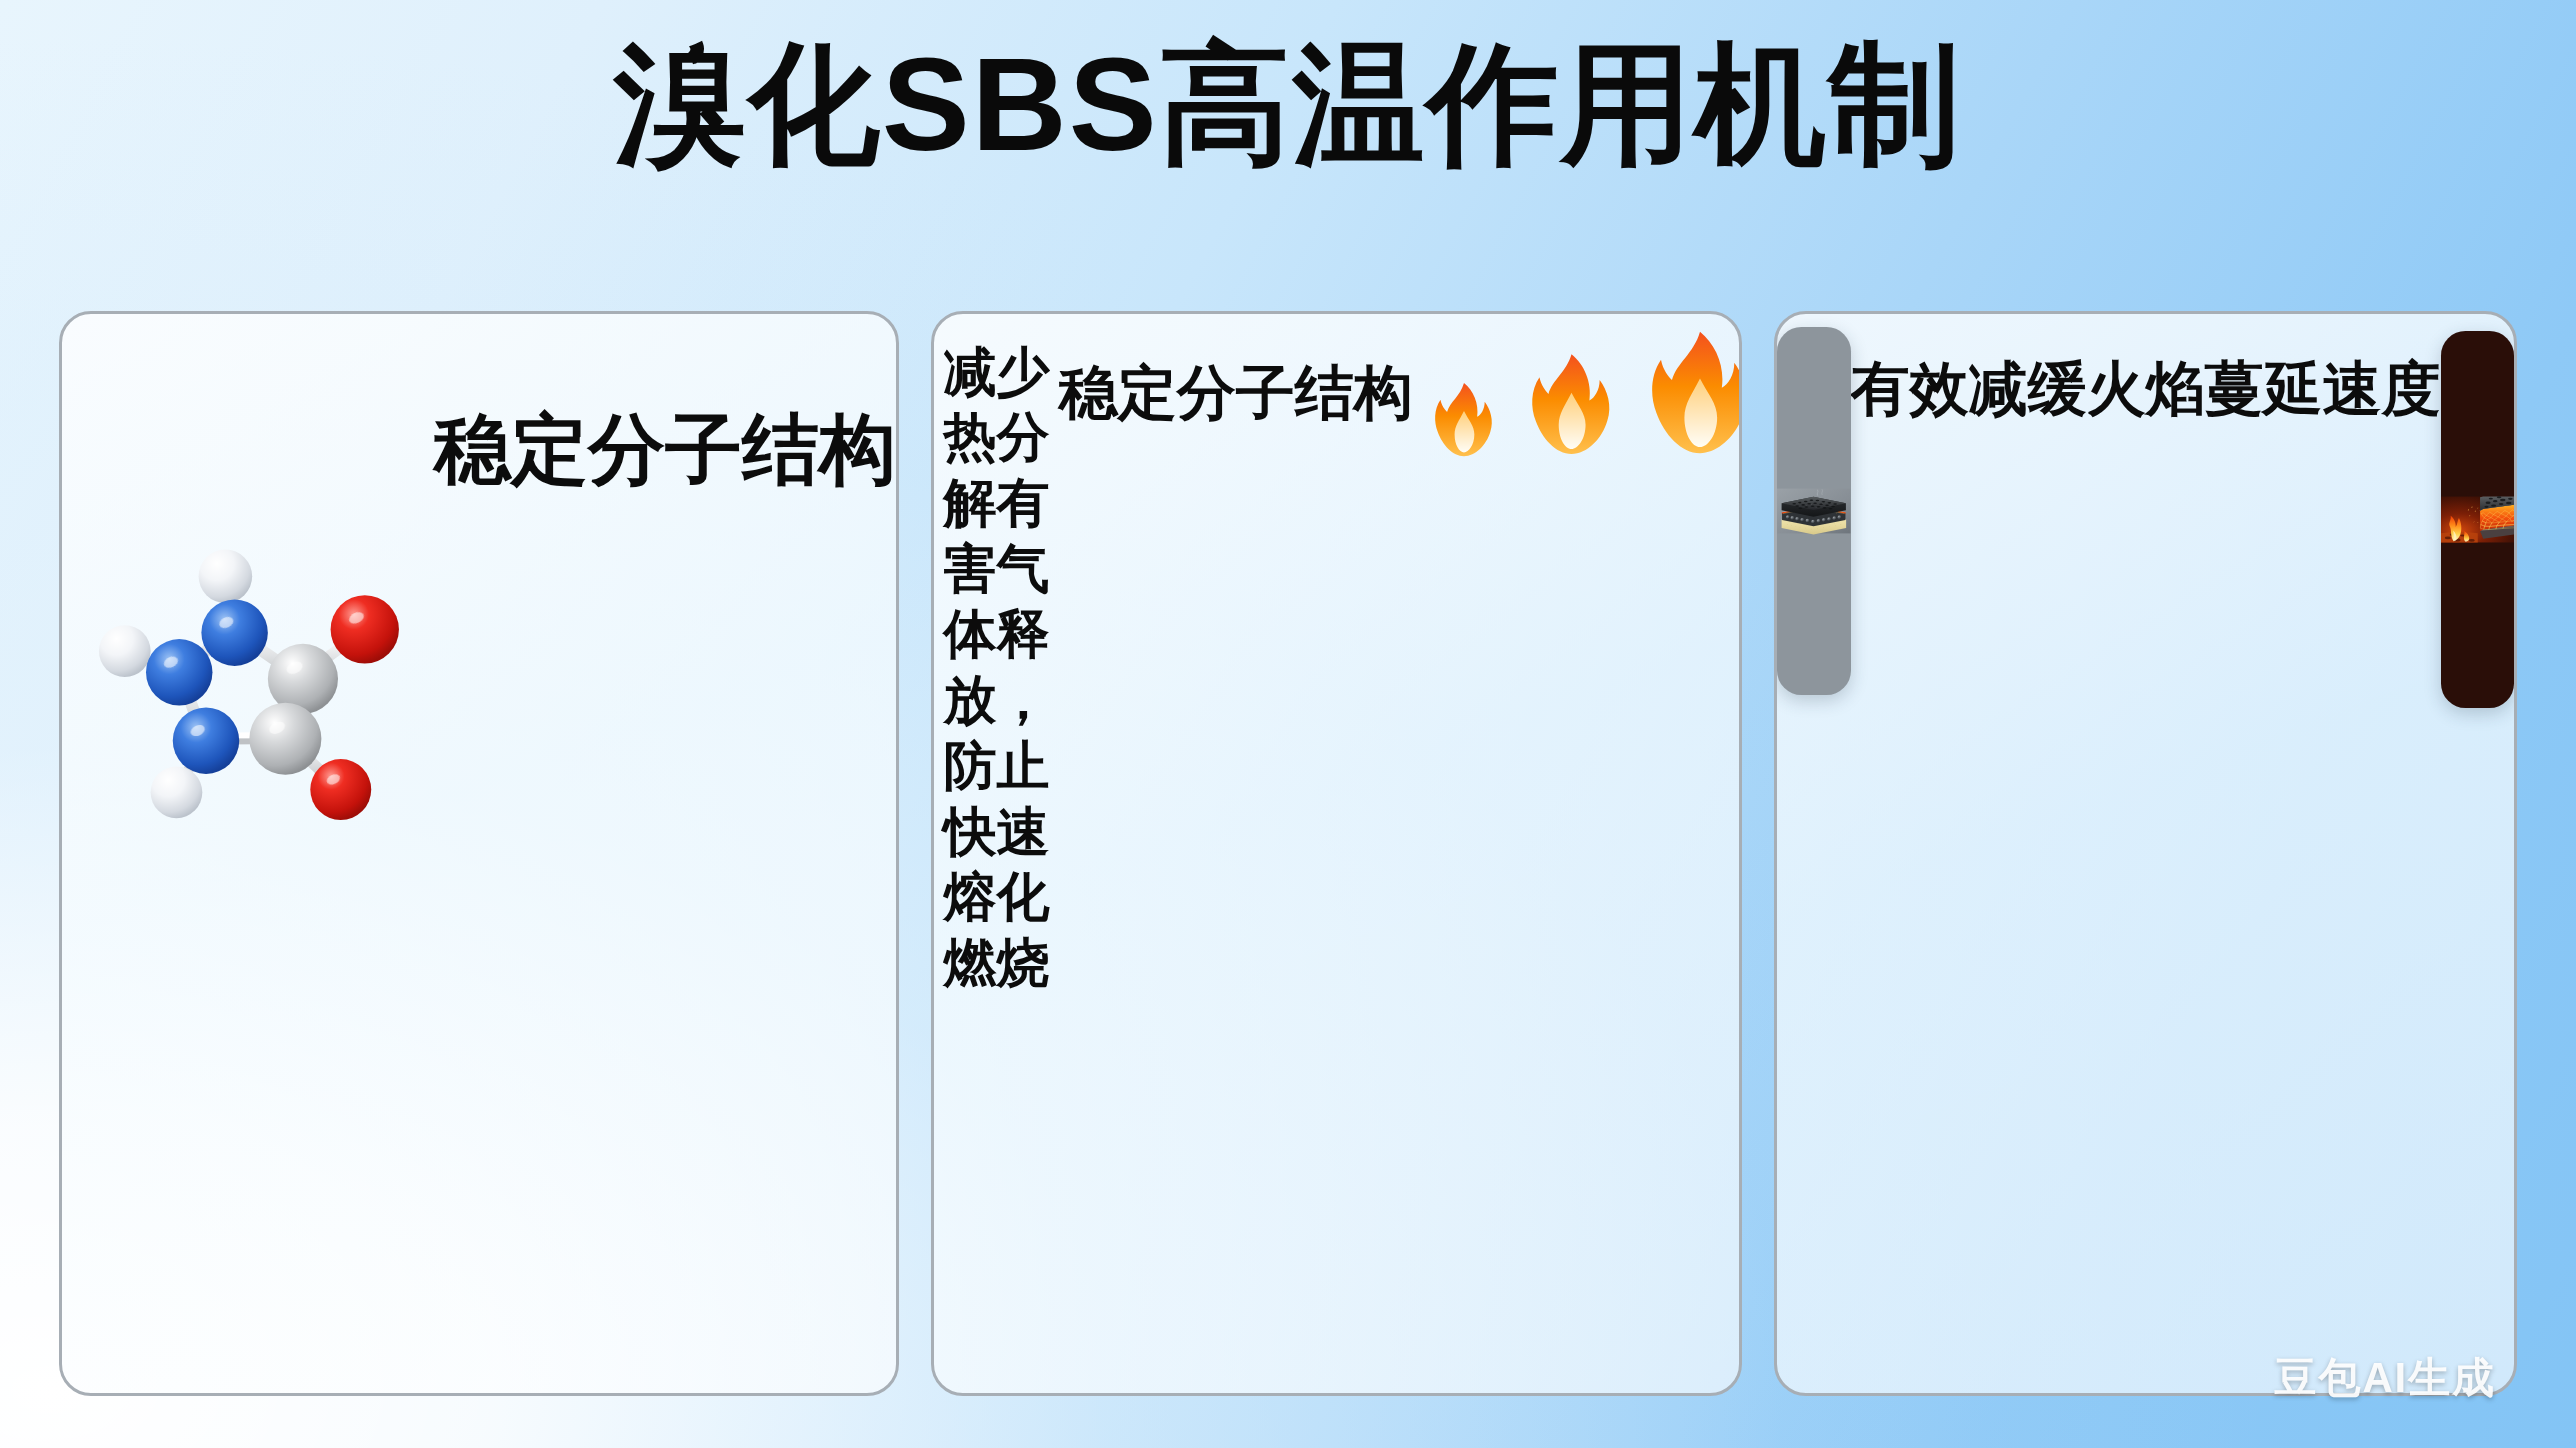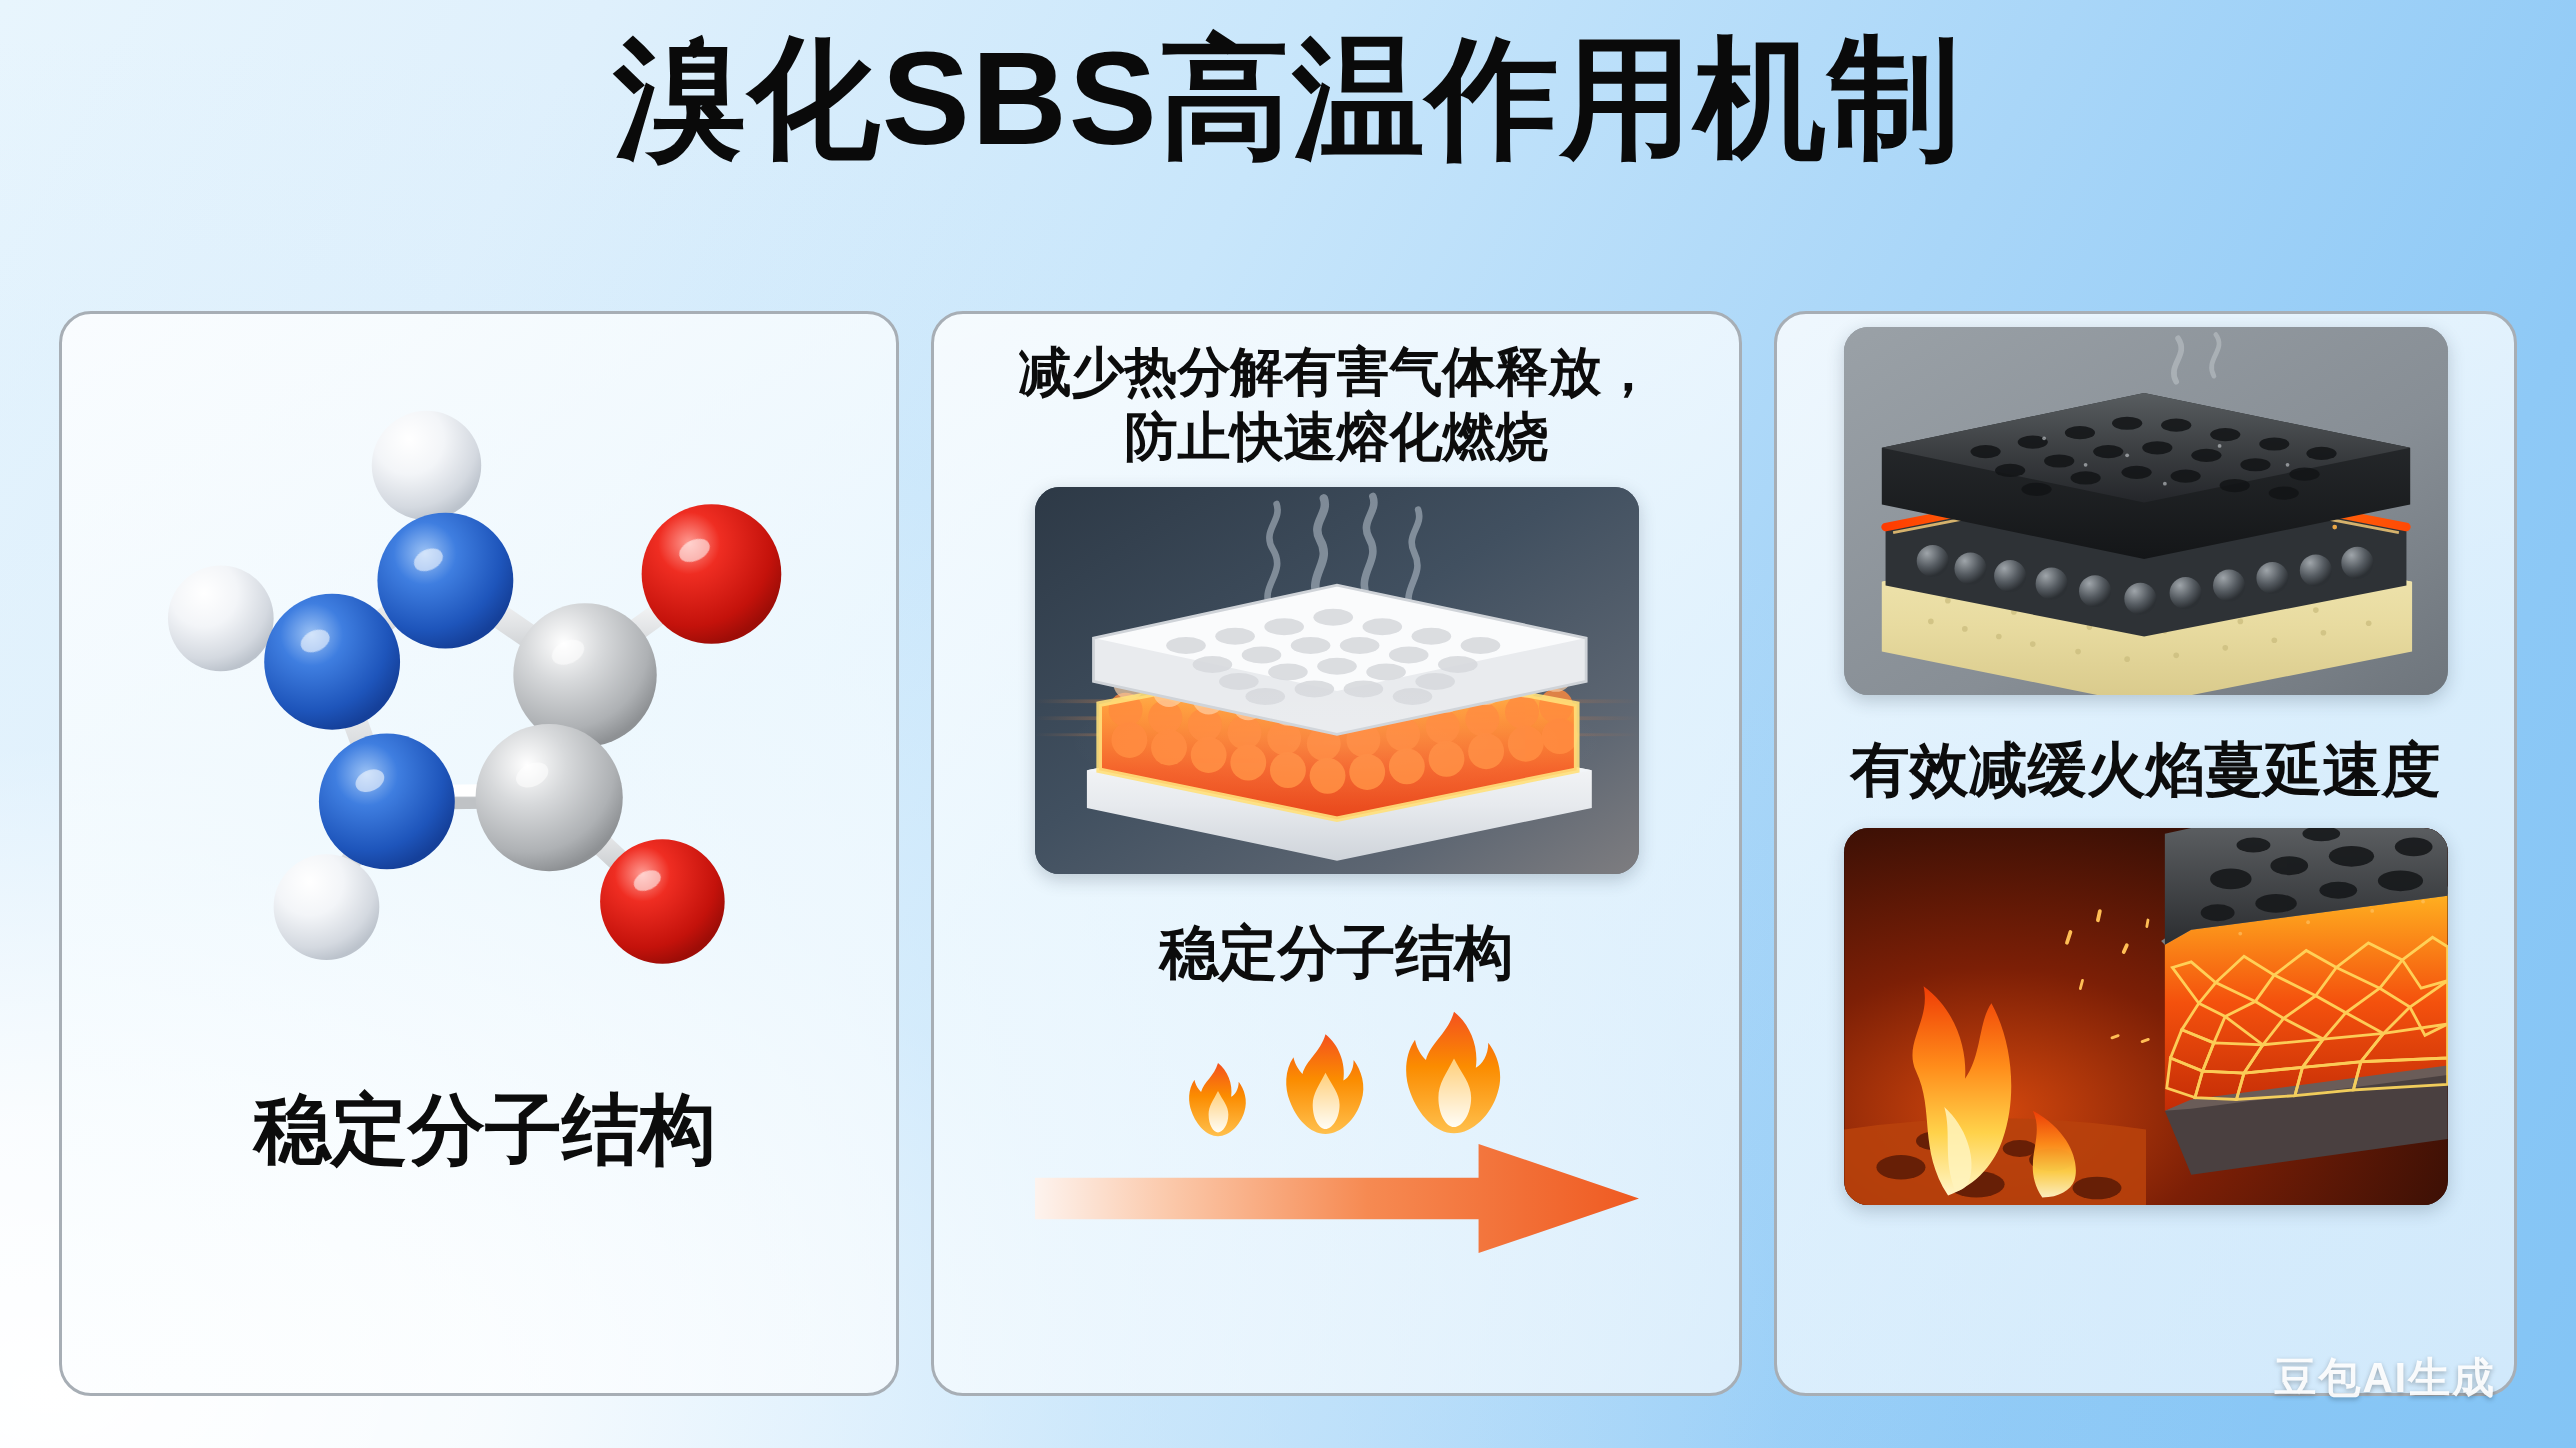--- a/index.html
+++ b/index.html
@@ -12,21 +12,21 @@
   .page {
     position:absolute; inset:0;
     background:
       radial-gradient(120% 130% at 2% 96%, #ffffff 0%, rgba(255,255,255,0.85) 14%, rgba(226,242,253,0.55) 34%, rgba(200,230,252,0.10) 56%, rgba(255,255,255,0) 72%),
       linear-gradient(118deg, #e8f5fd 0%, #dff0fc 18%, #c8e6fb 40%, #a9d6f8 62%, #8ec9f6 82%, #83c4f5 100%);
     overflow:hidden;
   }
 
   
   .title {
-    position:absolute; top:30px; left:0; width:100%;
+    position:absolute; top:36px; left:0; width:100%;
     text-align:center;
     font-size:132px;
     font-weight:bold;
     letter-spacing:1.9px;
     color:#0a0a0a;
     line-height:1.05;
     white-space:nowrap;
   }
 
   
@@ -36,22 +36,22 @@
     height:1085px;
     display:flex;
     gap:32px;
   }
   .card {
     border:3.8px solid #a7aeb5;
     border-radius:32px;
     background:linear-gradient(160deg, rgba(255,255,255,0.80) 0%, rgba(246,252,255,0.72) 45%, rgba(255,255,255,0.62) 100%);
     position:relative;
     display:flex;
-    flex-direction:column;
-    align-items:center;
+    flex-direction:row;
+    align-items:flex-start;
     overflow:hidden;
   }
   .card.c1 { flex:0 0 840px;padding-left:12px; }
   .card.c2 { flex:0 0 811px; }
   .card.c3 { flex:1 1 auto; }
 
   .card-head {
     font-size:53px;
     font-weight:bold;
     color:#0c0c0c;

